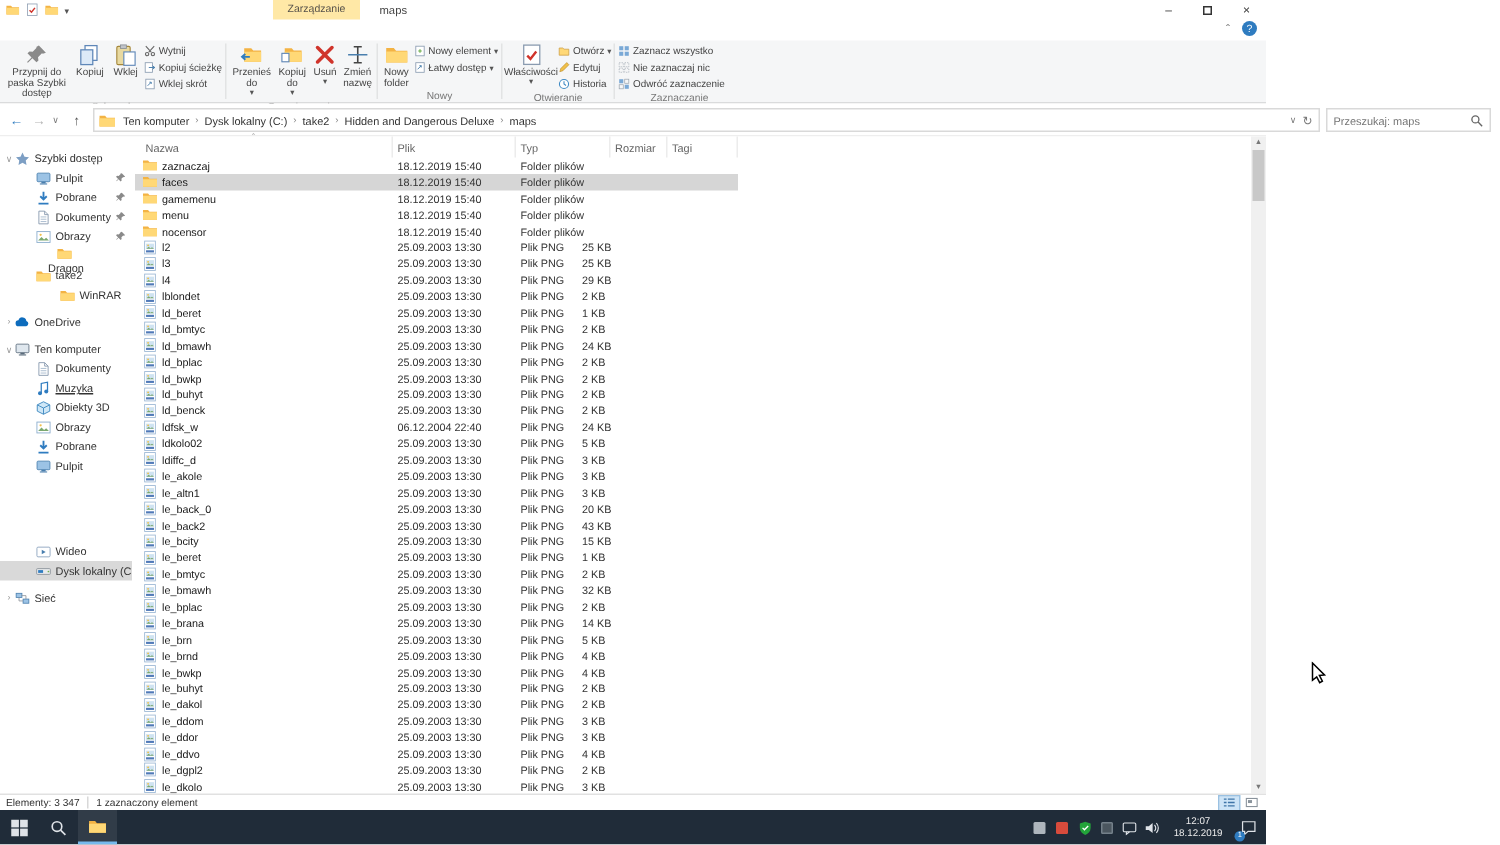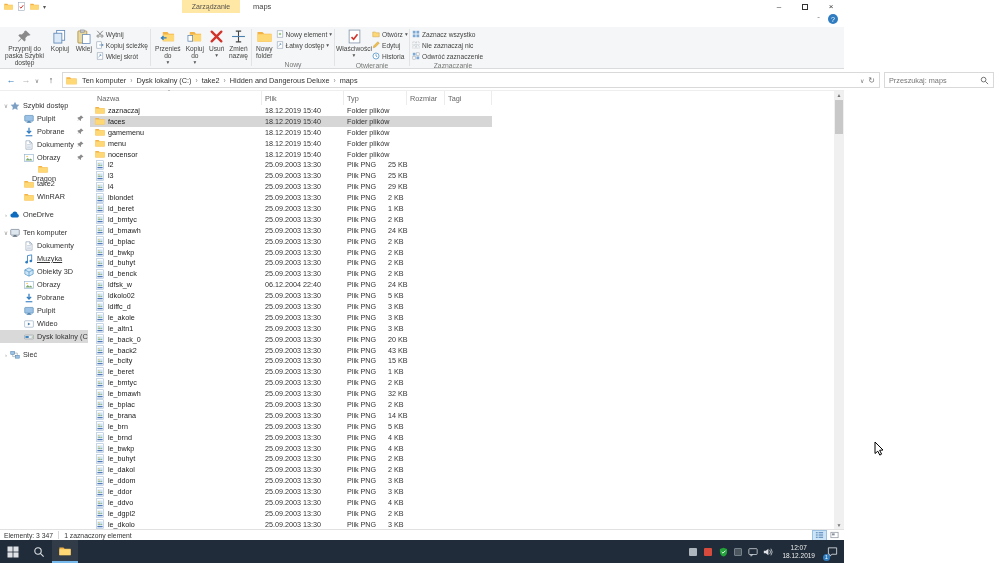--- a/index.html
+++ b/index.html
@@ -520,21 +520,21 @@
       <div class="side-item" style="padding-left: 16px;">
         <span class="chev"></span>
         <span class="ic">
           <svg viewBox="0 0 16 12">
             <path d="M.5 1.2h5.4l1.6 1.9h8v8.4H.5z" fill="#f3b344"></path>
             <path d="M.5 3.6h15v7.9H.5z" fill="#ffd876"></path>
           </svg>
         </span>
         <span>take2</span>
       </div>
-      <div class="side-item" style="padding-left: 16px;">
+      <div class="side-item" style="padding-left: 32px;">
         <span class="chev"></span>
         <span class="ic">
           <svg viewBox="0 0 16 12">
             <path d="M.5 1.2h5.4l1.6 1.9h8v8.4H.5z" fill="#f3b344"></path>
             <path d="M.5 3.6h15v7.9H.5z" fill="#ffd876"></path>
           </svg>
         </span>
         <span>WinRAR</span>
       </div>
       <div class="side-gap"></div>
@@ -616,21 +616,21 @@
         <span class="chev"></span>
         <span class="ic">
           <svg viewBox="0 0 14 12">
             <rect x="1" y="1" width="12" height="8" rx="1" fill="#9cc3e5" stroke="#4a7fae" stroke-width=".8"></rect>
             <rect x="5" y="9" width="4" height="1.6" fill="#4a7fae"></rect>
             <rect x="3.6" y="10.6" width="6.8" height="1" fill="#4a7fae"></rect>
           </svg>
         </span>
         <span>Pulpit</span>
       </div>
-      <div class="side-item" style="padding-left: 16px;">
+      <div class="side-item" style="padding-left: 16px; margin-top: 44px;">
         <span class="chev"></span>
         <span class="ic">
           <svg viewBox="0 0 13 10">
             <rect x=".8" y=".8" width="11.4" height="8.4" rx="1" fill="#fff" stroke="#8fa6c0" stroke-width=".8"></rect>
             <path d="M5 3l3.4 2L5 7z" fill="#4a7fae"></path>
           </svg>
         </span>
         <span>Wideo</span>
       </div>
       <div class="side-item sel" style="padding-left: 16px;">

